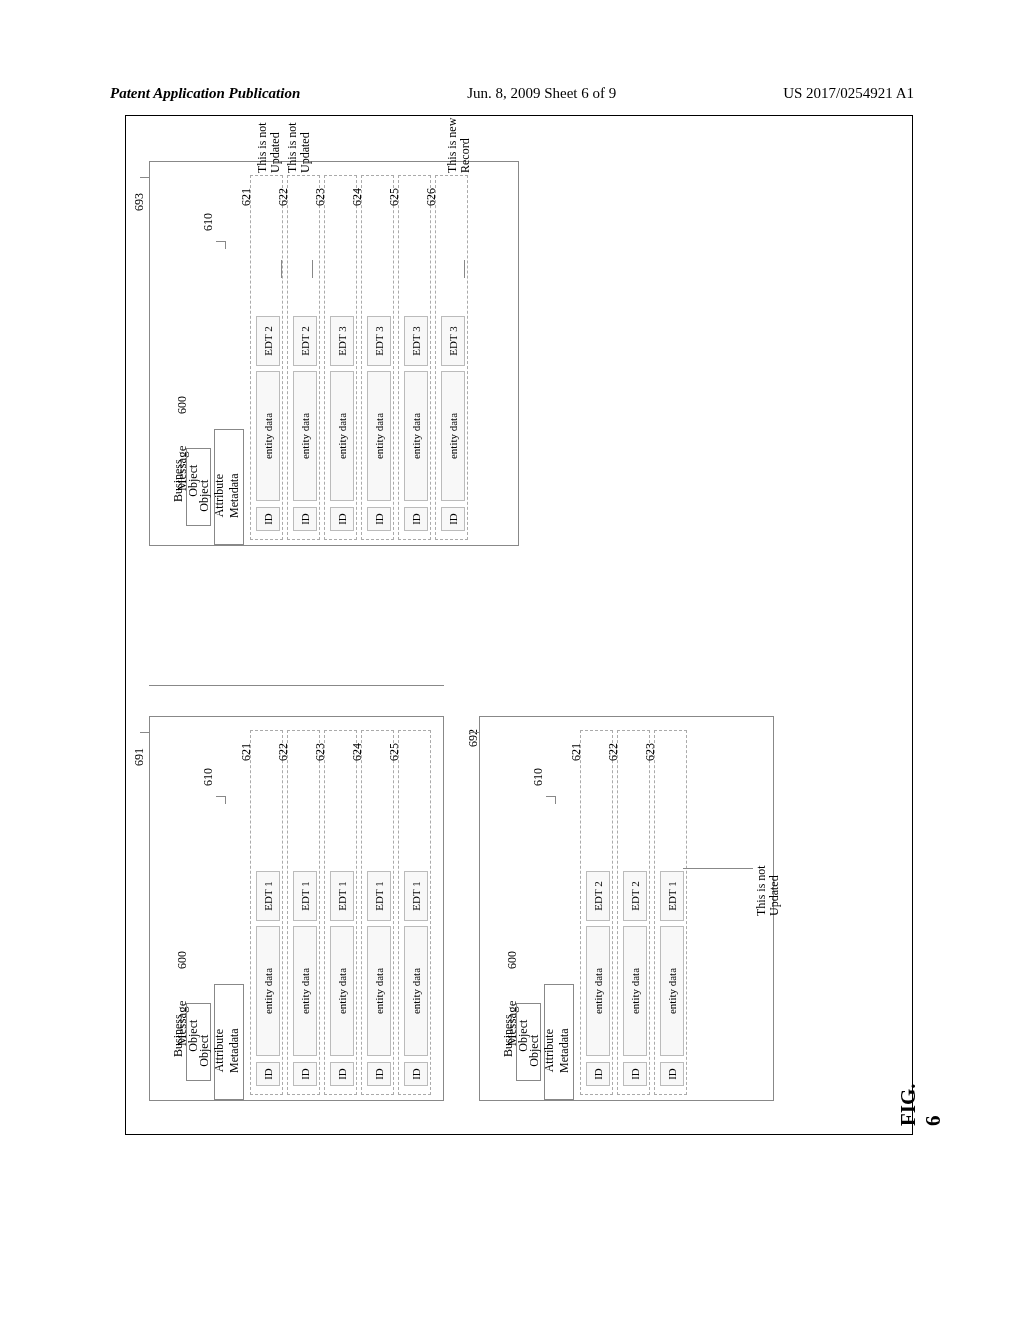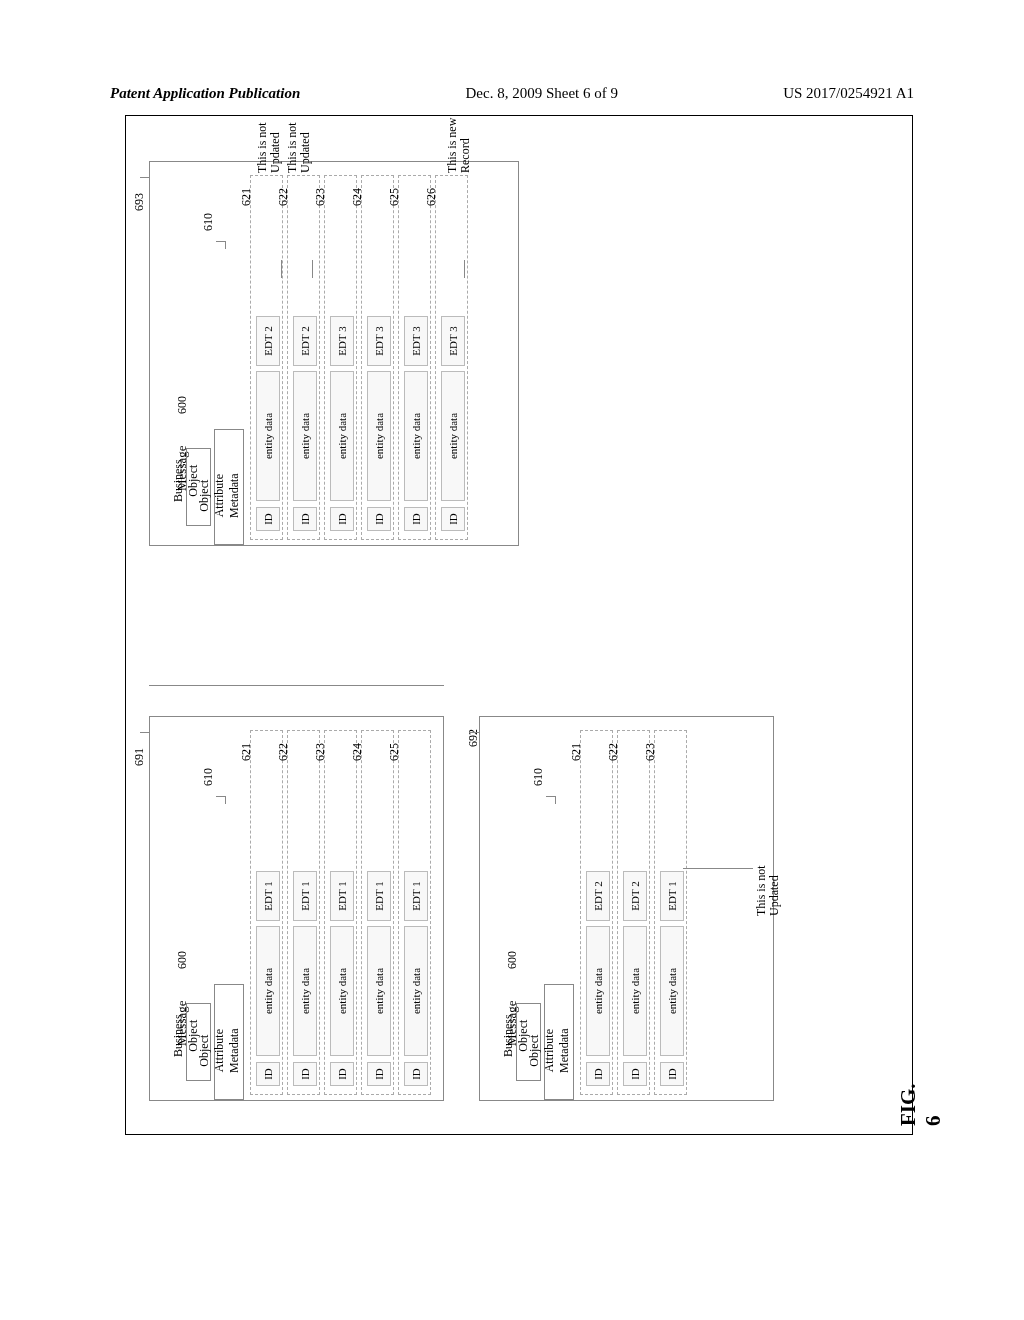--- a/index.html
+++ b/index.html
@@ -91,21 +91,21 @@
     position: absolute;
     font-size: 21px;
     font-weight: bold;
   }
 </style>
 </head>
 <body>
 
 <div class="header">
   <span class="left">Patent Application Publication</span>
-  <span>Dec. 8, 2009  Sheet 6 of 9</span>
+  <span>Jun. 8, 2009  Sheet 6 of 9</span>
   <span>US 2017/0254921 A1</span>
 </div>
 
 <div class="content-frame">
 
   <div class="fignum rot" style="left:770px; top:1010px;">FIG. 6</div>
 
   <div class="message-box" style="left:23px; top:600px; width:295px; height:385px;"></div>
   <div class="rot refnum" style="left:6px; top:650px;">691</div>
   <div class="lead" style="left:14px; top:616px; width:10px;"></div>

